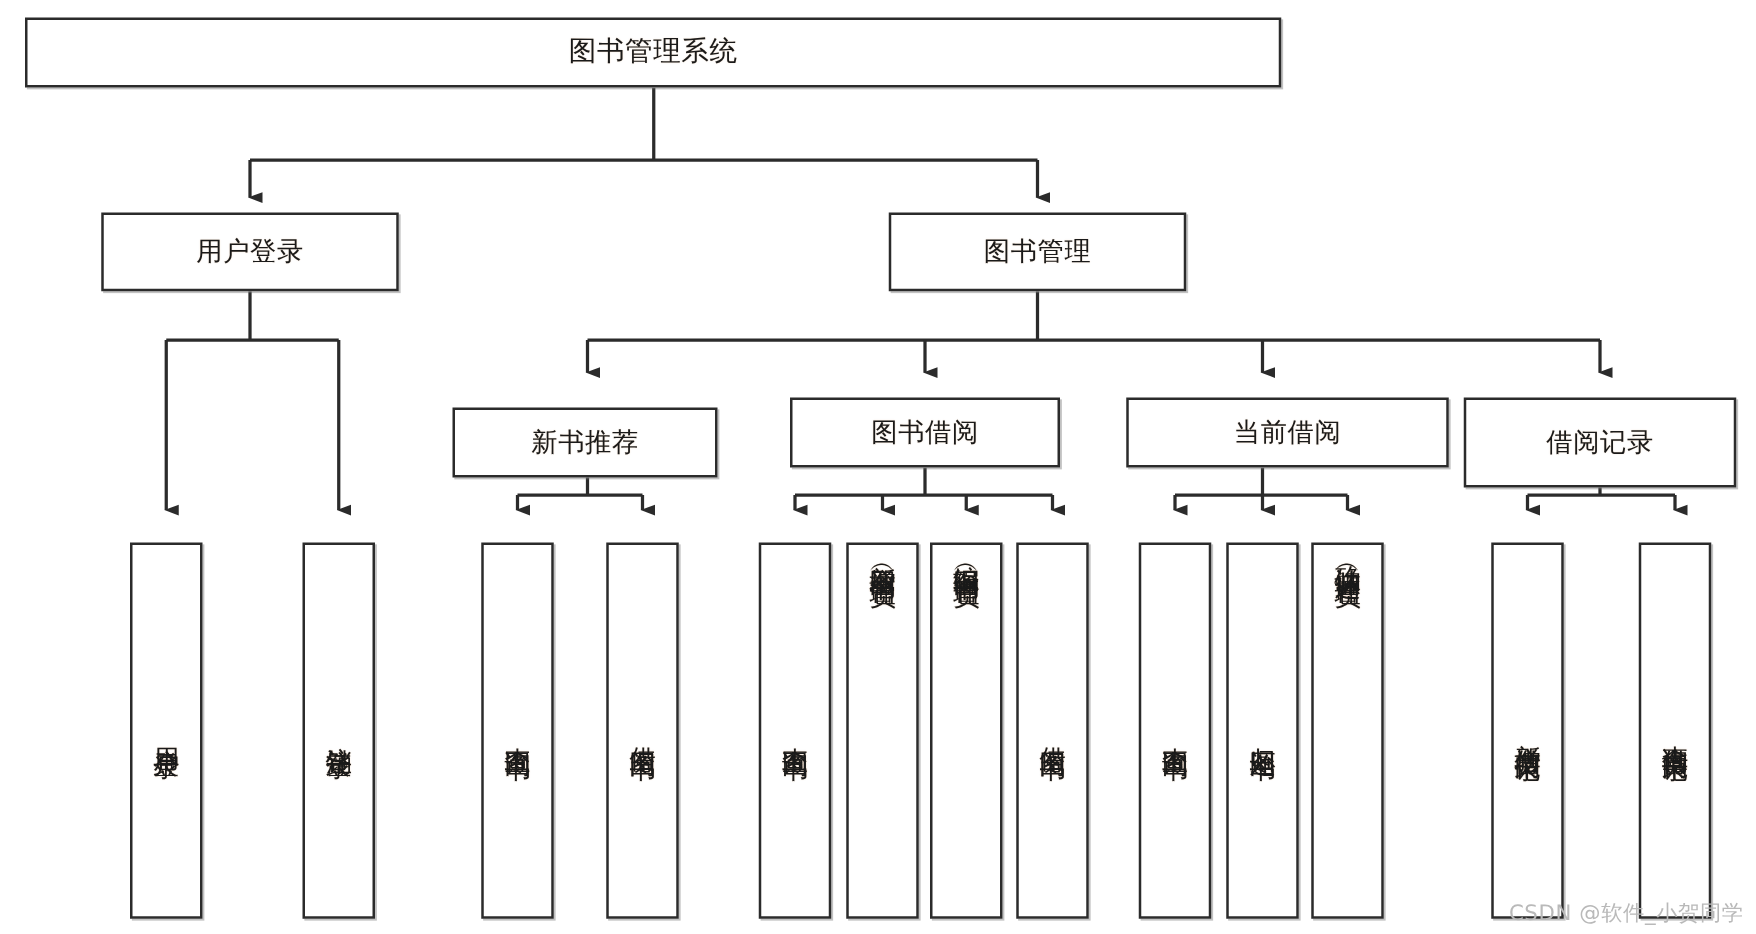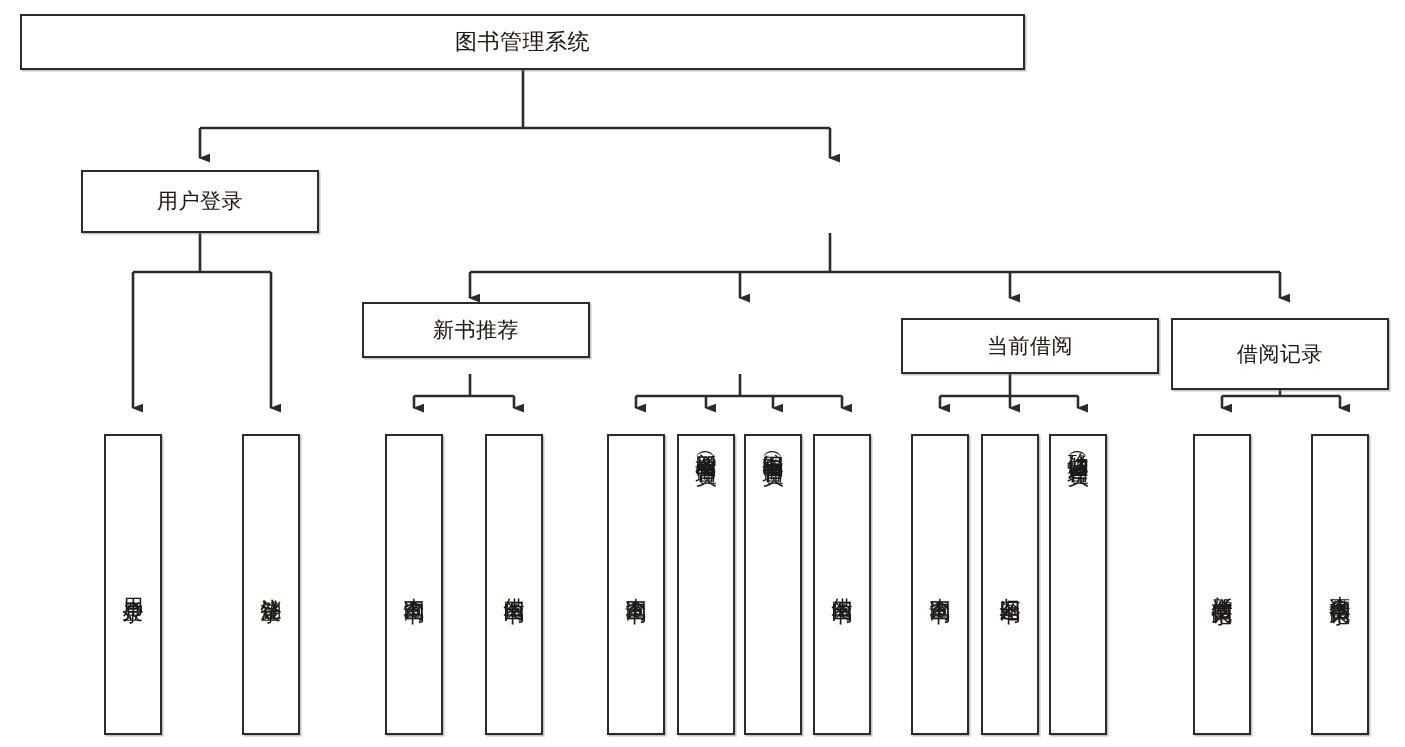--- a/index.html
+++ b/index.html
@@ -103,25 +103,31 @@
   </svg>
 
   <div class="node root" style="left:20px;top:14px;width:1005px;height:56px;">
     <span class="label">图书管理系统</span>
   </div>
 
   <div class="node" style="left:81px;top:170px;width:238px;height:63px;">
     <span class="label">用户登录</span>
   </div>
 
+  <div class="node" style="left:711px;top:170px;width:238px;height:63px;">
+    <span class="label">图书管理</span>
+  </div>
 
-  <div class="node" style="left:362px;top:302px;width:228px;height:56px;">
+  <div class="node" style="left:362px;top:326px;width:212px;height:56px;">
     <span class="label">新书推荐</span>
   </div>
 
+  <div class="node" style="left:632px;top:318px;width:216px;height:56px;">
+    <span class="label">图书借阅</span>
+  </div>
 
   <div class="node" style="left:901px;top:318px;width:258px;height:56px;">
     <span class="label">当前借阅</span>
   </div>
 
   <div class="node" style="left:1171px;top:318px;width:218px;height:72px;">
     <span class="label">借阅记录</span>
   </div>
 
   <div class="node vert mid" style="left:104px;top:434px;width:58px;height:301px;">
@@ -161,14 +167,15 @@
     <span class="label">确认归还（管理员）</span>
   </div>
 
   <div class="node vert mid" style="left:1193px;top:434px;width:58px;height:301px;">
     <span class="label">新增借阅记录</span>
   </div>
   <div class="node vert mid" style="left:1311px;top:434px;width:58px;height:301px;">
     <span class="label">查询借阅记录</span>
   </div>
 
+  <div id="watermark">CSDN @软件_小贺同学</div>
 
 </div>
 
 </body></html>

